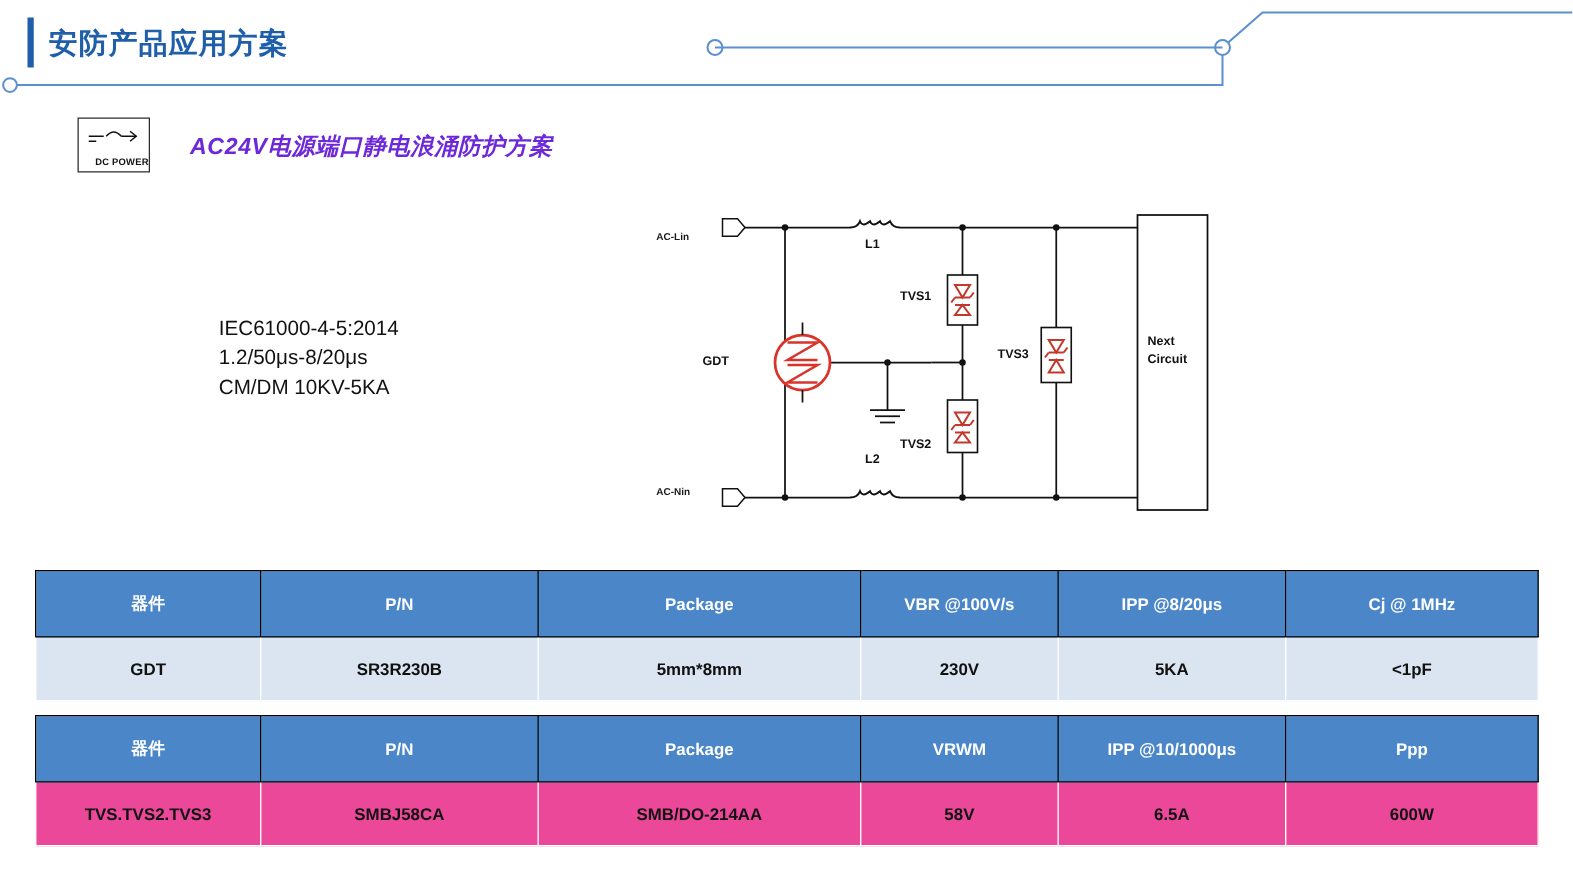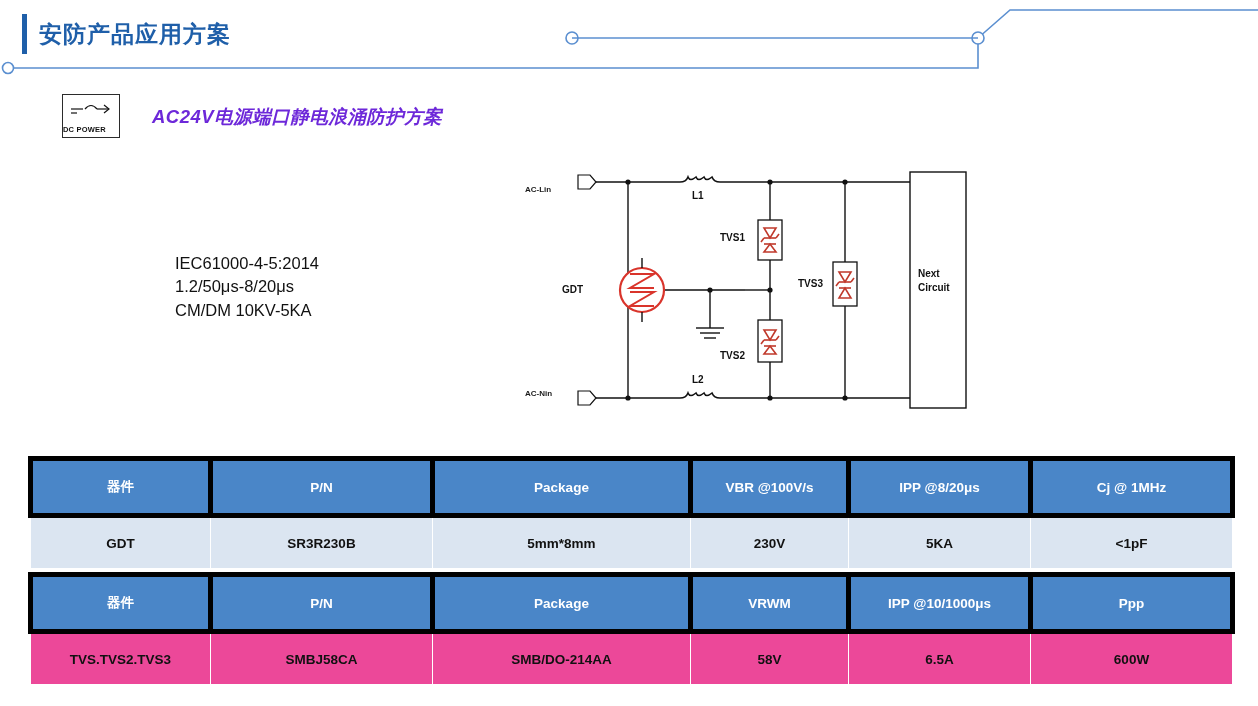--- a/index.html
+++ b/index.html
@@ -89,21 +89,21 @@
     border: 1px solid #2b2b2b;
     box-sizing: border-box;
     position: relative;
     background: #ffffff;
   }
   .dcpower-icon .lbl {
     position: absolute;
     bottom: 3px;
     left: 0;
     width: 100%;
-    text-align: left;
+    text-align: right;
     font-size: 7.5px;
     font-weight: bold;
     color: #111;
     letter-spacing: 0.2px;
   }
   .section-title {
     margin-left: 32px;
     font-size: 18.5px;
     font-weight: bold;
     color: #6d28d9;
@@ -153,21 +153,21 @@
     width: 1202px;
     border-collapse: collapse;
     table-layout: fixed;
   }
   .tbl th {
     background: #4a86c8;
     color: #ffffff;
     font-size: 13.5px;
     font-weight: bold;
     height: 50px;
-    border: 5px solid #000000;
+    border: 1px solid #000000;
   }
   .tbl td {
     background: #dbe5f1;
     color: #111;
     font-size: 13.5px;
     font-weight: bold;
     height: 48px;
     text-align: center;
     border: 1px solid #ffffff;
   }
@@ -316,21 +316,21 @@
     </g>
 
     <polygon points="58,25 70,25 76,32 70,39 58,39" fill="#ffffff" stroke="#111" stroke-width="1.2"></polygon>
     <polygon points="58,241 70,241 76,248 70,255 58,255" fill="#ffffff" stroke="#111" stroke-width="1.2"></polygon>
   </svg>
 
   <div class="port-tag" style="left:2px; top:34px; border:none;text-align:center;">AC-Lin</div>
   <div class="port-tag" style="left:2px; top:238px; border:none;">AC-Nin</div>
 
   <div class="sch-label" style="left:172px; top:40px;">L1</div>
-  <div class="sch-label" style="left:172px; top:224px;text-align:center;">L2</div>
+  <div class="sch-label" style="left:172px; top:212px;text-align:center;">L2</div>
   <div class="sch-label" style="left:42px; top:134px;">GDT</div>
   <div class="sch-label" style="left:200px; top:82px;">TVS1</div>
   <div class="sch-label" style="left:200px; top:200px;">TVS2</div>
   <div class="sch-label" style="left:278px; top:128px;">TVS3</div>
   <div class="sch-label" style="left:398px; top:118px;">Next</div>
   <div class="sch-label" style="left:398px; top:132px;">Circuit</div>
 </div>
 
 <table class="tbl" id="table1">
   <colgroup>

